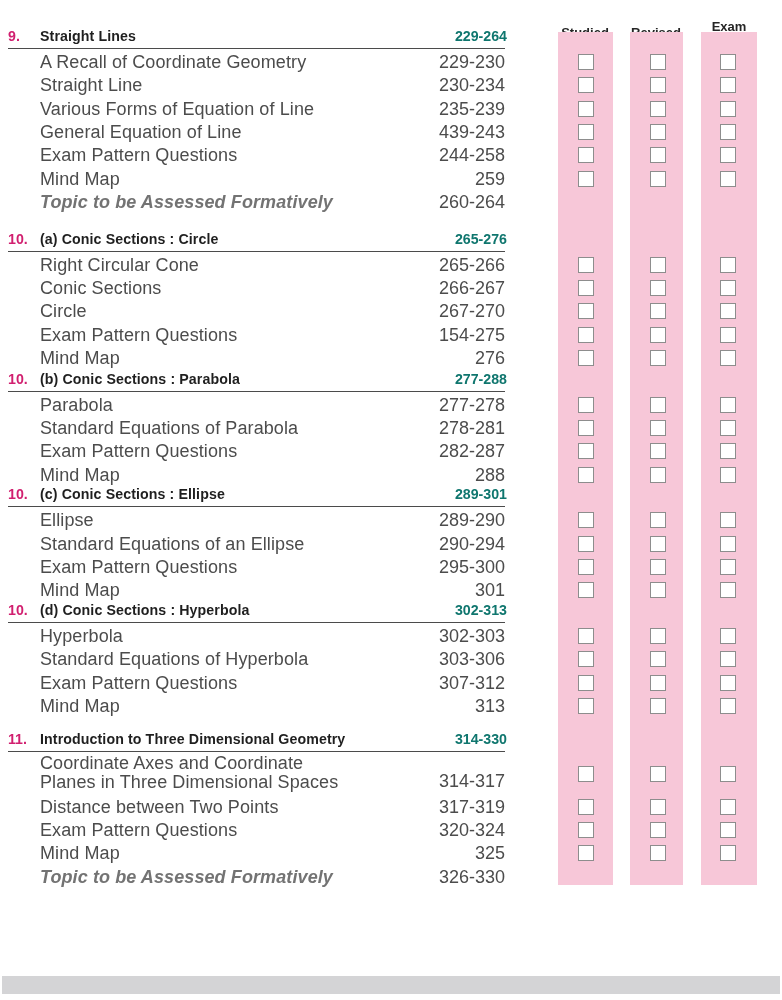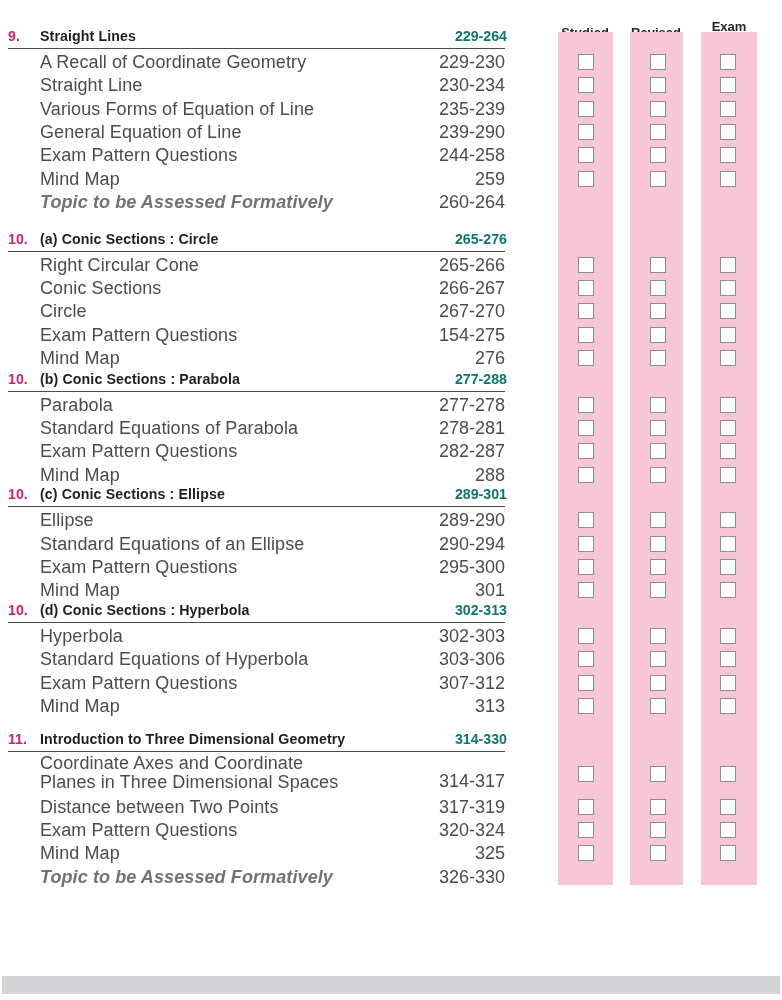--- a/index.html
+++ b/index.html
@@ -109,21 +109,21 @@
           </div>
           <div class="row">
             <span class="row-title">Various Forms of Equation of Line</span>
             <span class="row-pages">235-239</span>
             <span class="cb c1"></span>
             <span class="cb c2"></span>
             <span class="cb c3"></span>
           </div>
           <div class="row">
             <span class="row-title">General Equation of Line</span>
-            <span class="row-pages">239-290</span>
+            <span class="row-pages">439-243</span>
             <span class="cb c1"></span>
             <span class="cb c2"></span>
             <span class="cb c3"></span>
           </div>
           <div class="row">
             <span class="row-title">Exam Pattern Questions</span>
             <span class="row-pages">244-258</span>
             <span class="cb c1"></span>
             <span class="cb c2"></span>
             <span class="cb c3"></span>

